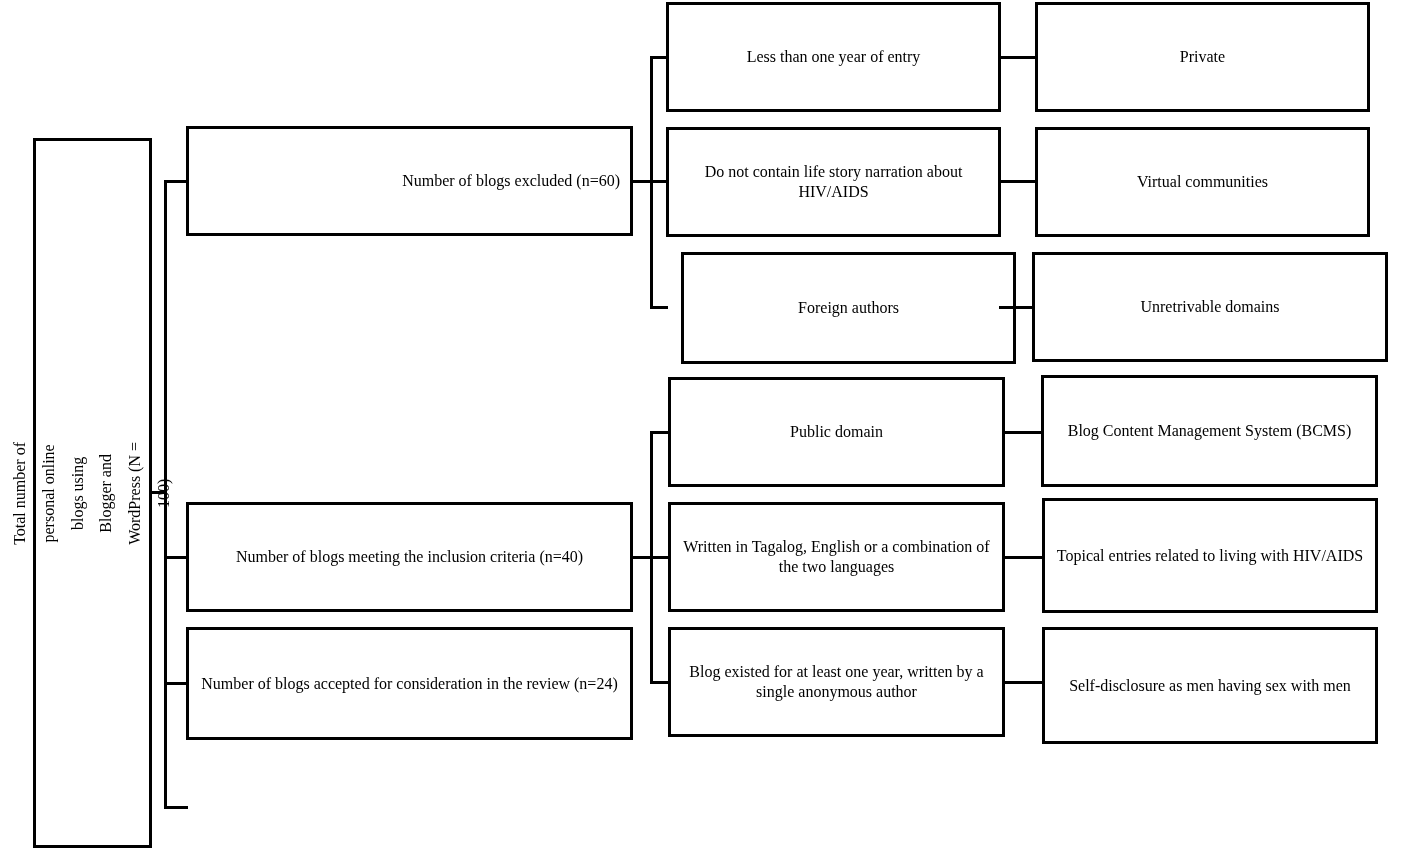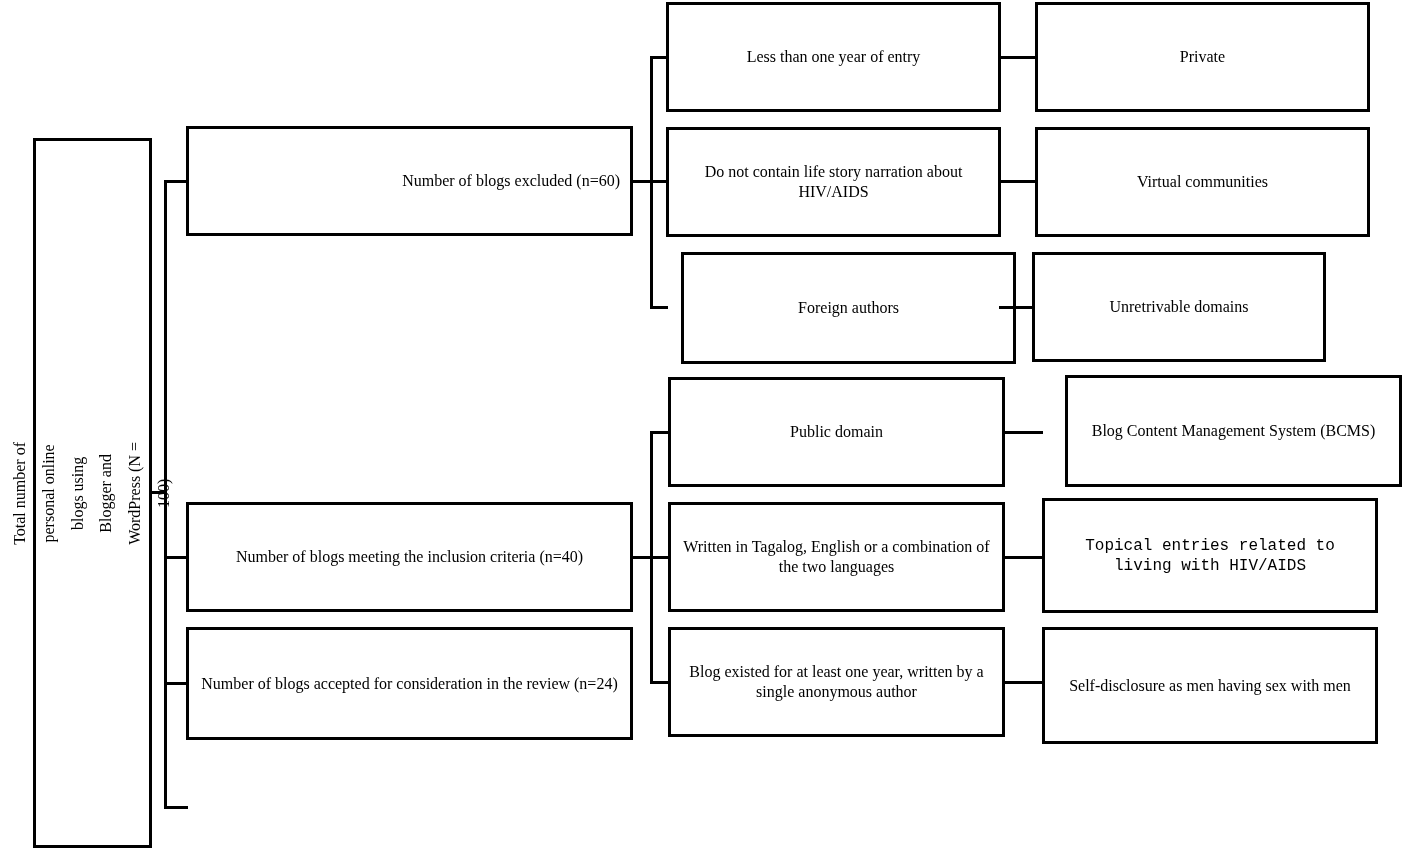--- a/index.html
+++ b/index.html
@@ -49,25 +49,25 @@
   .b-e2 { left:666px; top:252px; width:335px; height:112px;margin-left:15px; }
 
   
   .b-i0 { left:668px; top:377px; width:337px; height:110px; }
   .b-i1 { left:668px; top:502px; width:337px; height:110px;justify-content:center; }
   .b-i2 { left:668px; top:627px; width:337px; height:110px; }
 
   
   .b-ed0 { left:1035px; top:2px;   width:335px; height:110px; }
   .b-ed1 { left:1035px; top:127px; width:335px; height:110px; }
-  .b-ed2 { left:1032px; top:252px; width:294px; height:110px; }
+  .b-ed2 { left:1032px; top:252px; width:356px; height:110px; }
 
   
-  .b-id0 { left:1041px; top:375px; width:337px; height:112px;margin-left:24px; }
-  .b-id1 { left:1042px; top:498px; width:336px; height:115px;font-family:Liberation Mono, monospace; }
+  .b-id0 { left:1041px; top:375px; width:337px; height:112px; }
+  .b-id1 { left:1042px; top:498px; width:336px; height:115px; }
   .b-id2 { left:1042px; top:627px; width:336px; height:117px; }
 
   
   .l-root-stub  { left:152px; top:491px; width:14px; height:3px; }
   .l-trunk-left { left:164px; top:180px; width:3px;  height:629px; }
   .l-ls0 { left:164px; top:180px; width:24px; height:3px; }
   .l-ls1 { left:164px; top:556px; width:24px; height:3px; }
   .l-ls2 { left:164px; top:682px; width:24px; height:3px; }
   .l-ls3 { left:164px; top:806px; width:24px; height:3px; }
 

